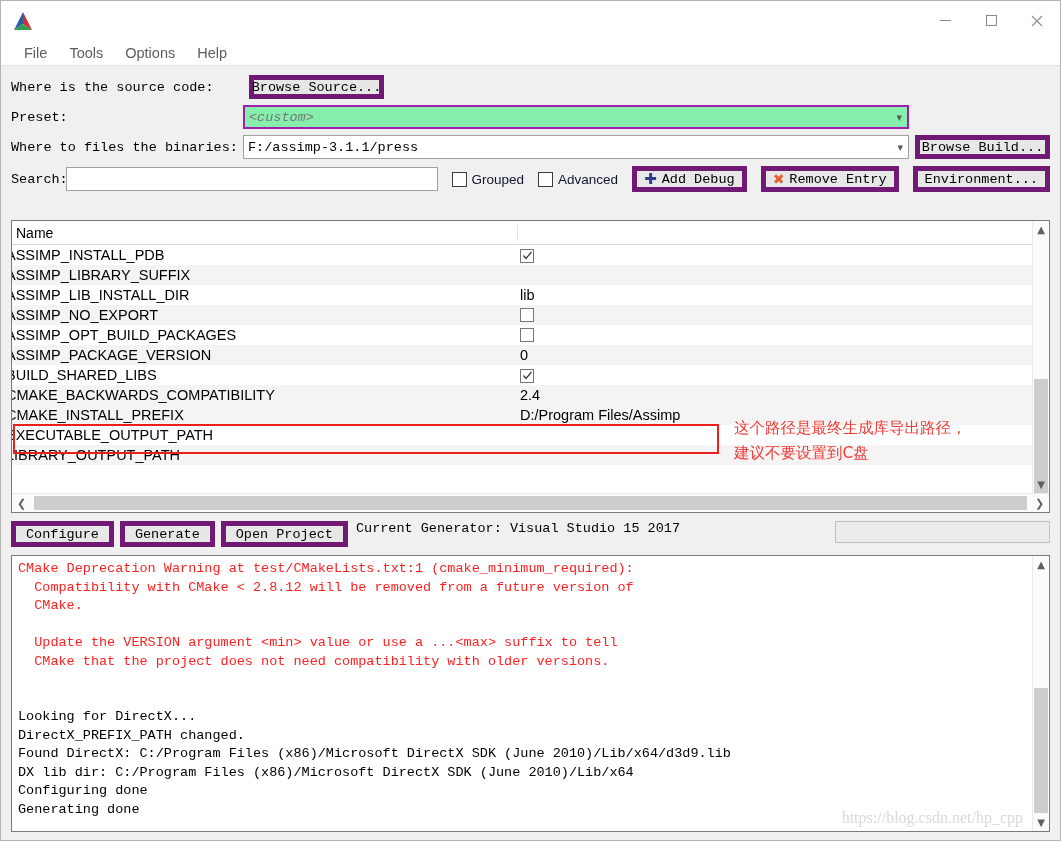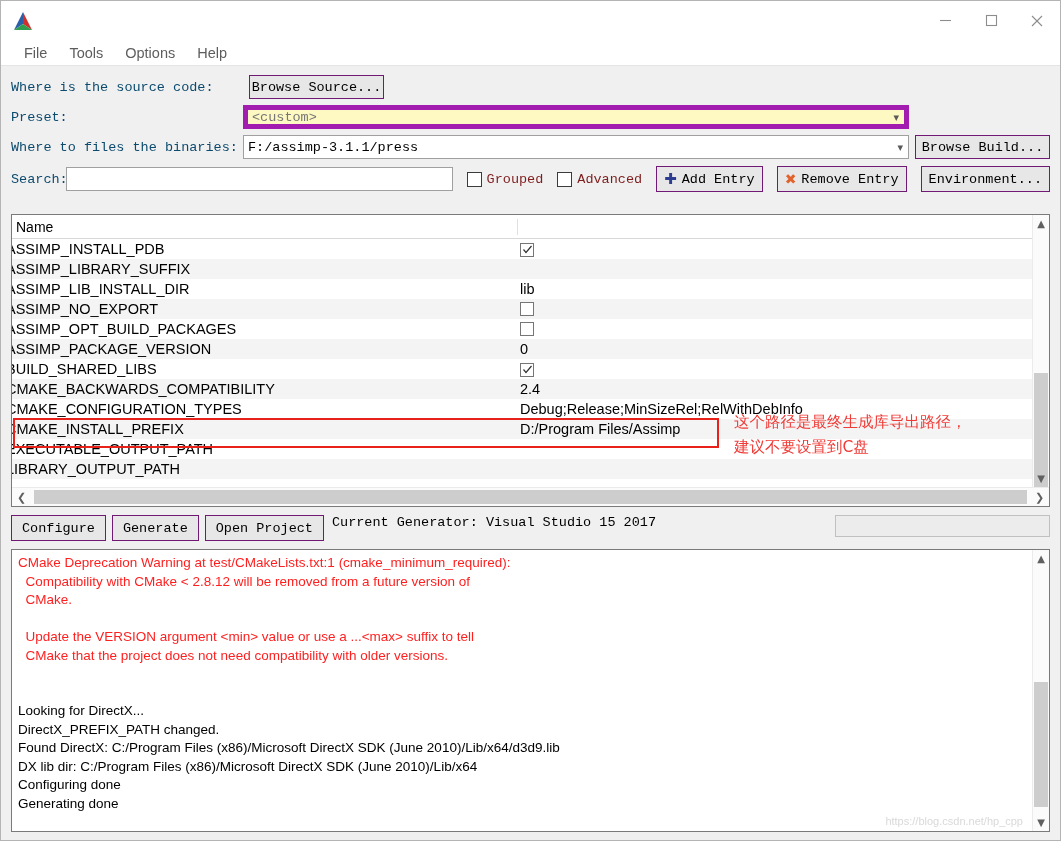--- a/index.html
+++ b/index.html
@@ -48,72 +48,72 @@
     font-family:"Liberation Sans","DejaVu Sans",sans-serif;
     font-size:14.5px; color:#5d5d5d;
     padding:0 10px 0 0; margin-right:12px;
     white-space:nowrap;
   }
 
   
   .formarea { flex:0 0 auto; padding:8px 10px 0 10px; background:#f0f0f0; }
   .formrow { display:flex; align-items:center; height:26px; margin-bottom:4px; }
   .flabel {
-    font-size:13.5px; color:#0c4a6e; white-space:nowrap;
+    font-size:13.5px; color:#000000; white-space:nowrap;
     font-family:"Liberation Mono","DejaVu Sans Mono",monospace;
   }
   .lbl-src { width:232px; }
   .lbl-preset { width:232px; }
   .lbl-bin { width:232px; }
   .tbox {
     flex:1 1 auto; height:24px; background:#ffffff;
     border:1px solid #a0a0a0;
     display:flex; align-items:center; padding:0 4px;
     font-size:13.5px; color:#000;
     font-family:"Liberation Mono","DejaVu Sans Mono",monospace;
     overflow:hidden; white-space:nowrap;
   }
-  .tbox.disabled { background:#fef9c3; border:5px solid #a21caf; color:#767676; }
+  .tbox.disabled { background:#86efac; border:2px solid #a21caf; color:#767676;font-style:italic; }
   .combo { position:relative; padding-right:20px; }
   .chev {
     position:absolute; right:5px; top:50%; transform:translateY(-50%);
     color:#5a5a5a; font-size:11px; line-height:1;
     font-family:"DejaVu Sans",sans-serif;
   }
   .btn {
-    height:24px; border:1px solid #701a75; background:#e7e7e7;
+    height:24px; border:5px solid #701a75; background:#e7e7e7;
     display:inline-flex; align-items:center; justify-content:center;
     font-size:13.5px; color:#000; padding:0 6px; white-space:nowrap;
     font-family:"Liberation Mono","DejaVu Sans Mono",monospace;
   }
   .browse { margin-left:6px; width:135px; }
 
   .searchrow { display:flex; align-items:center; height:26px; margin-top:6px; margin-bottom:4px; }
   .lbl-search { width:55px; }
   .searchbox {
     width:420px; height:24px; background:#fff; border:1px solid #a0a0a0;
     padding:0 4px; font-size:13.5px;
     font-family:"Liberation Mono","DejaVu Sans Mono",monospace;
   }
   .cbwrap { display:flex; align-items:center; margin-left:14px; }
   .cbox {
     width:15px; height:15px; border:1px solid #3b3b3b; background:#fff;
     margin-right:5px; flex:0 0 auto;
   }
-  .cblabel { font-size:13.5px; color:#7f1d1d; white-space:nowrap;
-    font-family:Liberation Mono, monospace; }
+  .cblabel { font-size:13.5px; color:#0f172a; white-space:nowrap;
+    font-family:Liberation Sans, sans-serif; }
   .iconbtn { margin-left:14px; height:26px; padding:0 7px; }
   .plus-ic { color:#2c3d91; font-size:15px; margin-right:5px; line-height:1;
     font-family:"DejaVu Sans",sans-serif; font-weight:bold;}
   .x-ic { color:#e2622c; font-size:14px; margin-right:5px; line-height:1;
     font-family:"DejaVu Sans",sans-serif; font-weight:bold;}
 
   
   .tablewrap {
-    margin:18px 10px 0 10px; flex:0 0 auto;
+    margin:24px 10px 0 10px; flex:0 0 auto;
     border:1px solid #7a7a7a; background:#fff;
     height:293px; position:relative; overflow:hidden;
     display:flex; flex-direction:column;
   }
   .tablebody { flex:1 1 auto; position:relative; overflow:hidden; }
   .thead {
     height:24px; display:flex; align-items:center;
     border-bottom:1px solid #d8d8d8; background:#fff;
     font-family:"Liberation Sans","DejaVu Sans",sans-serif;
     font-size:14px; color:#000;
@@ -191,34 +191,34 @@
   }
 
   
   .logwrap {
     margin:8px 10px 8px 10px; flex:1 1 auto;
     border:1px solid #7a7a7a; background:#fff;
     position:relative; overflow:hidden;
   }
   .logtext {
     padding:4px 6px 0 6px;
-    font-family:Liberation Sans, sans-serif;
+    font-family:Liberation Mono, monospace;
     font-size:13.5px; line-height:18.5px;
     white-space:pre; color:#000;
   }
   .logtext .warn { color:#ff1f1f; }
   .logvscroll {
     position:absolute; right:0; top:0; bottom:0; width:17px;
     background:#fbfbfb; border-left:1px solid #ebebeb;
   }
   .logvsb-thumb { position:absolute; left:1px; right:1px; top:132px; height:125px; background:#cdcdcd; }
   .watermark {
     position:absolute; right:26px; bottom:4px;
-    color:#d9d9d9; font-size:11px;
-    font-family:Liberation Sans, sans-serif;
+    color:#d9d9d9; font-size:16px;
+    font-family:Liberation Serif, serif;
     pointer-events:none; white-space:nowrap;
   }
 </style>
 </head>
 <body>
 
 <div class="window">
 
   <div class="titlebar">
     <div class="logo">
@@ -286,21 +286,21 @@
       <div class="cbwrap">
         <span class="cbox"></span>
         <span class="cblabel">Grouped</span>
       </div>
       <div class="cbwrap">
         <span class="cbox"></span>
         <span class="cblabel">Advanced</span>
       </div>
       <div class="btn iconbtn">
         <span class="plus-ic">✚</span>
-        <span>Add Entry</span>
+        <span>Add Debug</span>
       </div>
       <div class="btn iconbtn">
         <span class="x-ic">✖</span>
         <span>Remove Entry</span>
       </div>
       <div class="btn iconbtn">Environment...</div>
     </div>
   </div>
 
   <div class="tablewrap">
@@ -341,24 +341,20 @@
             <div class="td-name">BUILD_SHARED_LIBS</div>
             <div class="td-val"><span class="vcheck">
                 <svg width="11" height="11" viewBox="0 0 11 11">
                   <polyline points="1.5,5.5 4,8.5 9.5,2" fill="none" stroke="#333" stroke-width="1.2"></polyline>
                 </svg>
               </span></div>
           </div>
           <div class="trow alt">
             <div class="td-name">CMAKE_BACKWARDS_COMPATIBILITY</div>
             <div class="td-val">2.4</div>
-          </div>
-          <div class="trow">
-            <div class="td-name">CMAKE_CONFIGURATION_TYPES</div>
-            <div class="td-val">Debug;Release;MinSizeRel;RelWithDebInfo</div>
           </div>
           <div class="trow alt">
             <div class="td-name">CMAKE_INSTALL_PREFIX</div>
             <div class="td-val">D:/Program Files/Assimp</div>
           </div>
           <div class="trow">
             <div class="td-name">EXECUTABLE_OUTPUT_PATH</div>
             <div class="td-val"></div>
           </div>
           <div class="trow alt">

